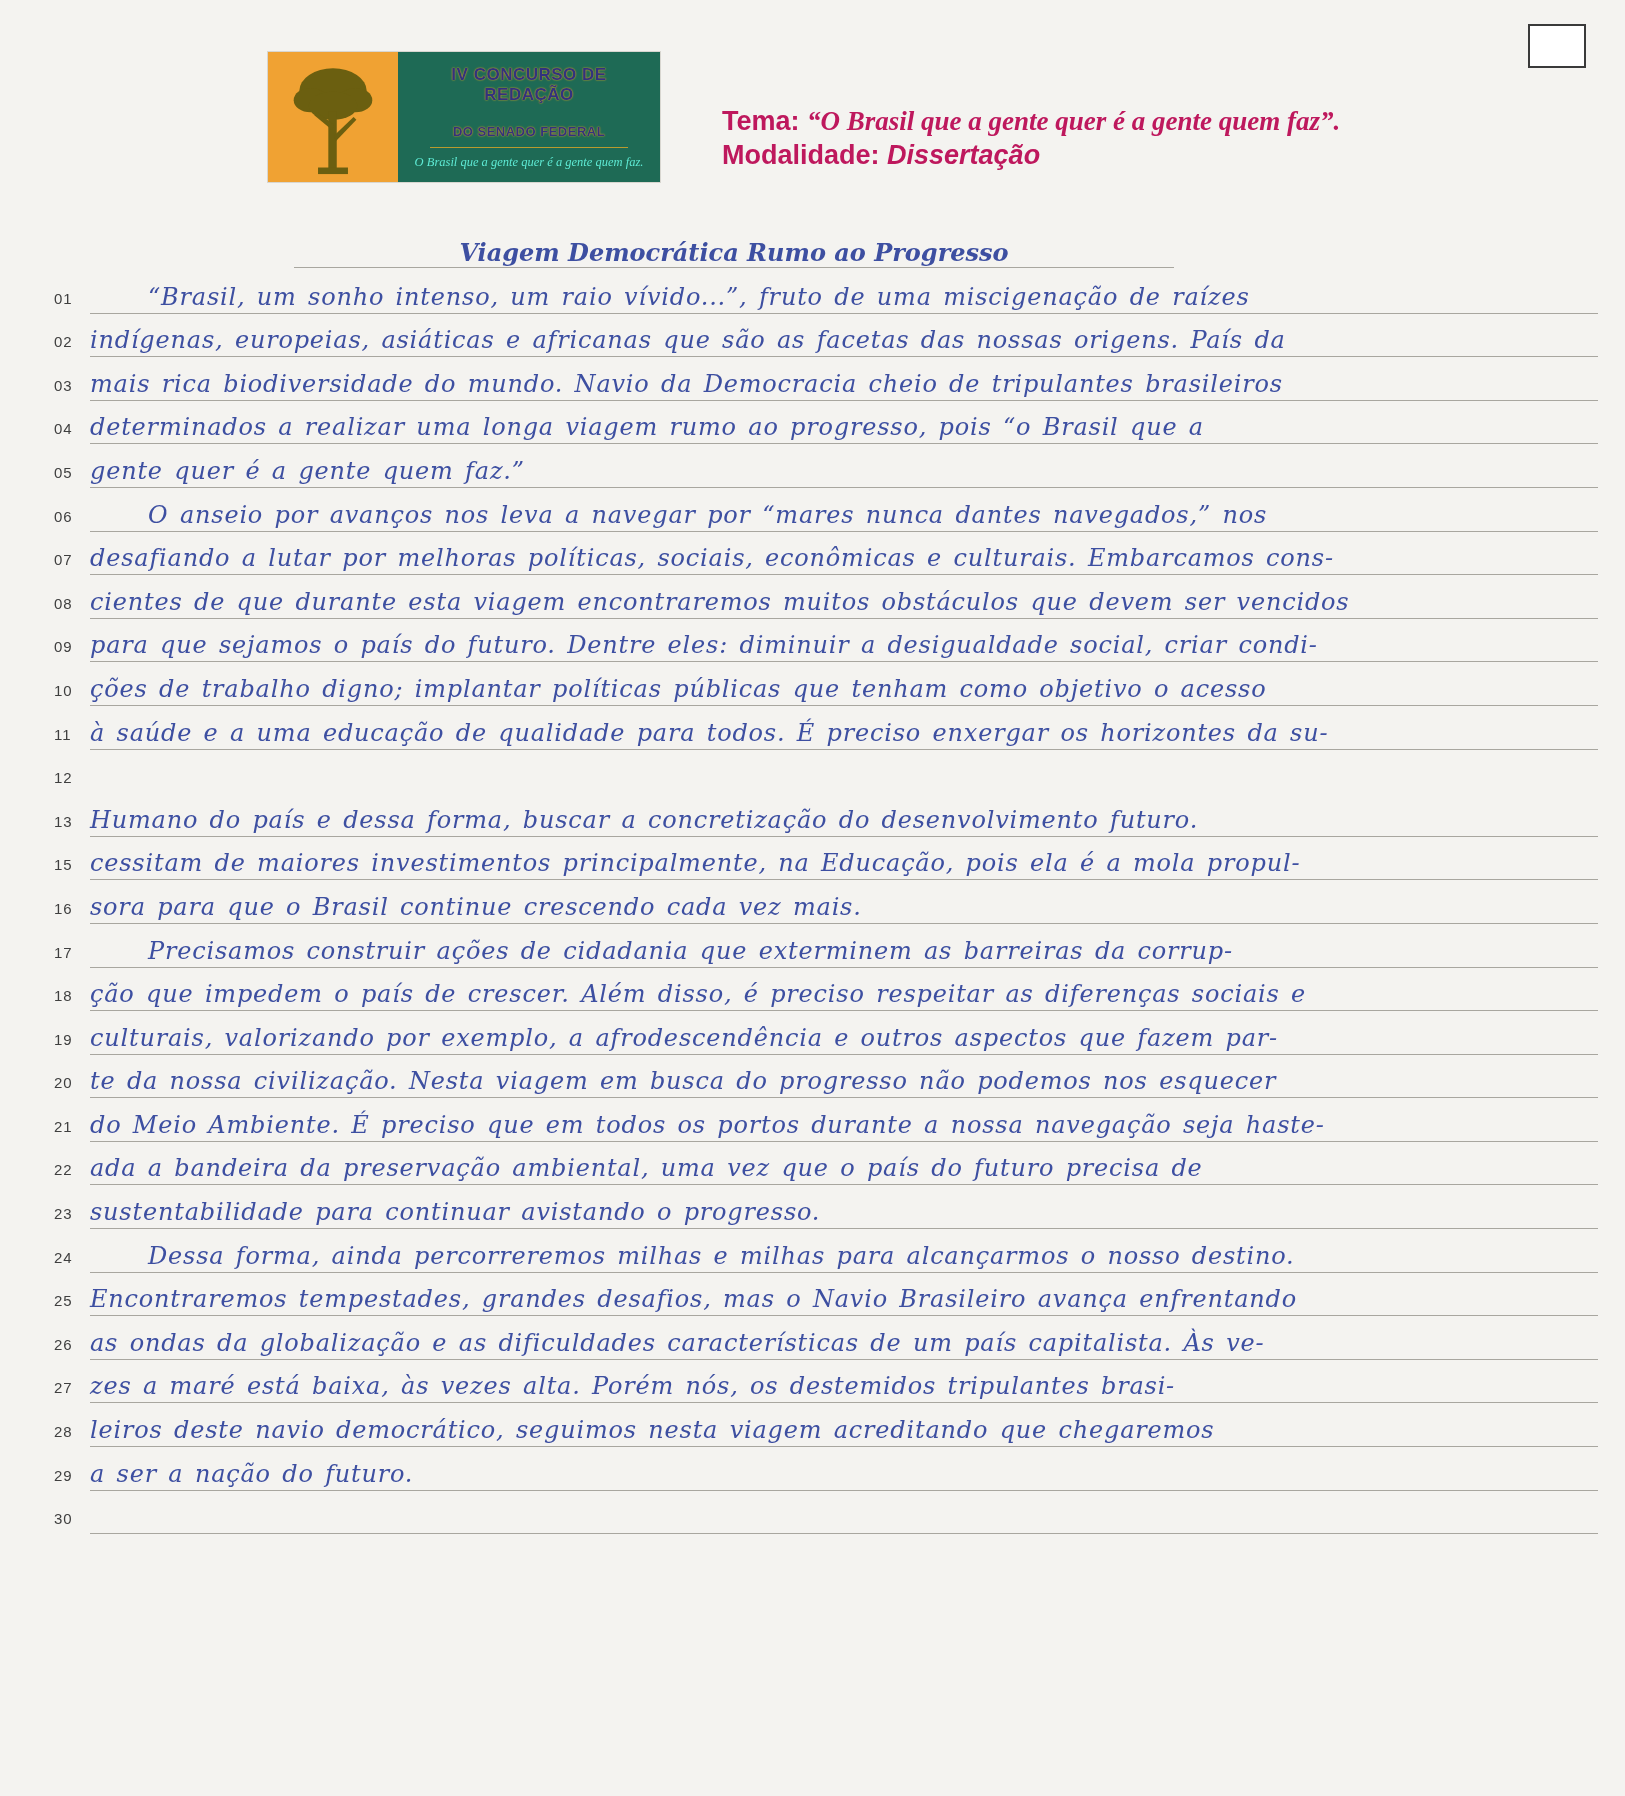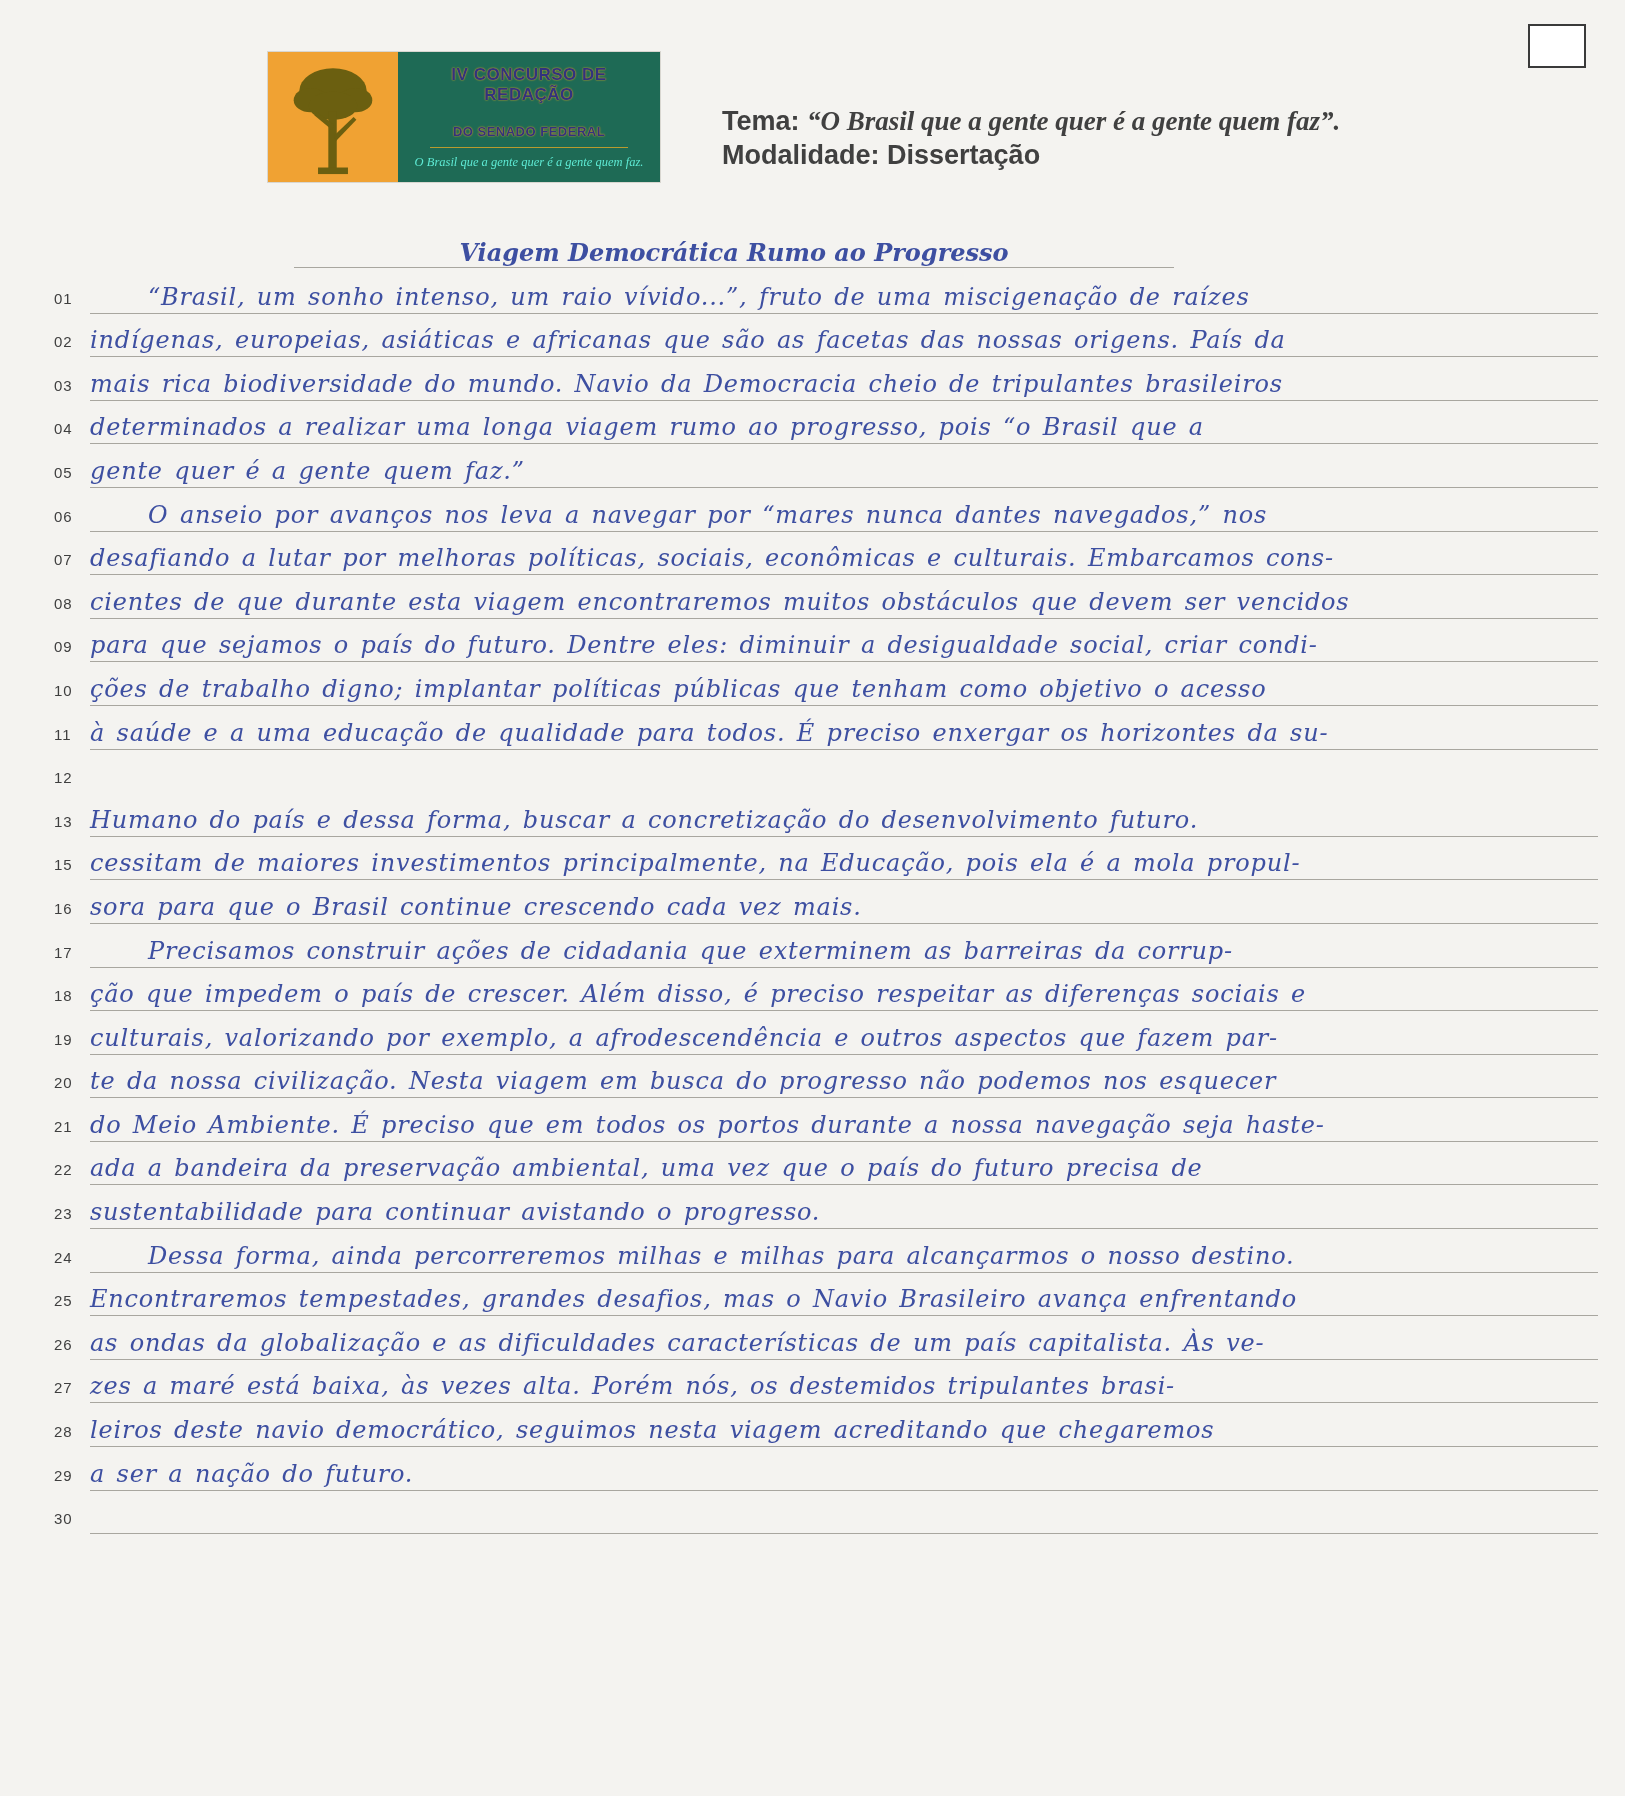--- a/index.html
+++ b/index.html
@@ -40,27 +40,27 @@
   }
   .logo-divider{width:85%;border-top:1px solid #b99b2e;margin:8px 0 7px 0;}
   .logo-slogan{
     font-family:"Liberation Serif",serif;font-style:italic;
     font-size:12.5px;
   }
   .grade-box{
     position:absolute;left:1528px;top:24px;width:58px;height:44px;
     background:#fff;border:2px solid #3a3a3a;
   }
-  .tema-block{position:absolute;left:722px;top:104px;color:#404040;}
+  .tema-block{position:absolute;left:722px;top:104px;color:#be185d;}
   .tema-row{font-size:27px;line-height:34px;}
   .tema-label,.modalidade-label{font-weight:bold;}
   .tema-value{
     font-family:"Liberation Serif",serif;font-style:italic;font-weight:bold;
   }
-  .modalidade-value{font-weight:bold;}
+  .modalidade-value{font-weight:bold;font-style:italic;}
   
   .essay{position:absolute;left:42px;top:216px;width:1556px;}
   .title-row{
     margin-left:252px;width:880px;height:52px;
     border-bottom:1px solid var(--rule);
     text-align:center;
     font-family:"DejaVu Serif",serif;font-style:italic;
     font-size:24px;color:var(--ink);
     display:flex;align-items:flex-end;justify-content:center;
     padding-bottom:0px;white-space:nowrap;font-weight:bold;

